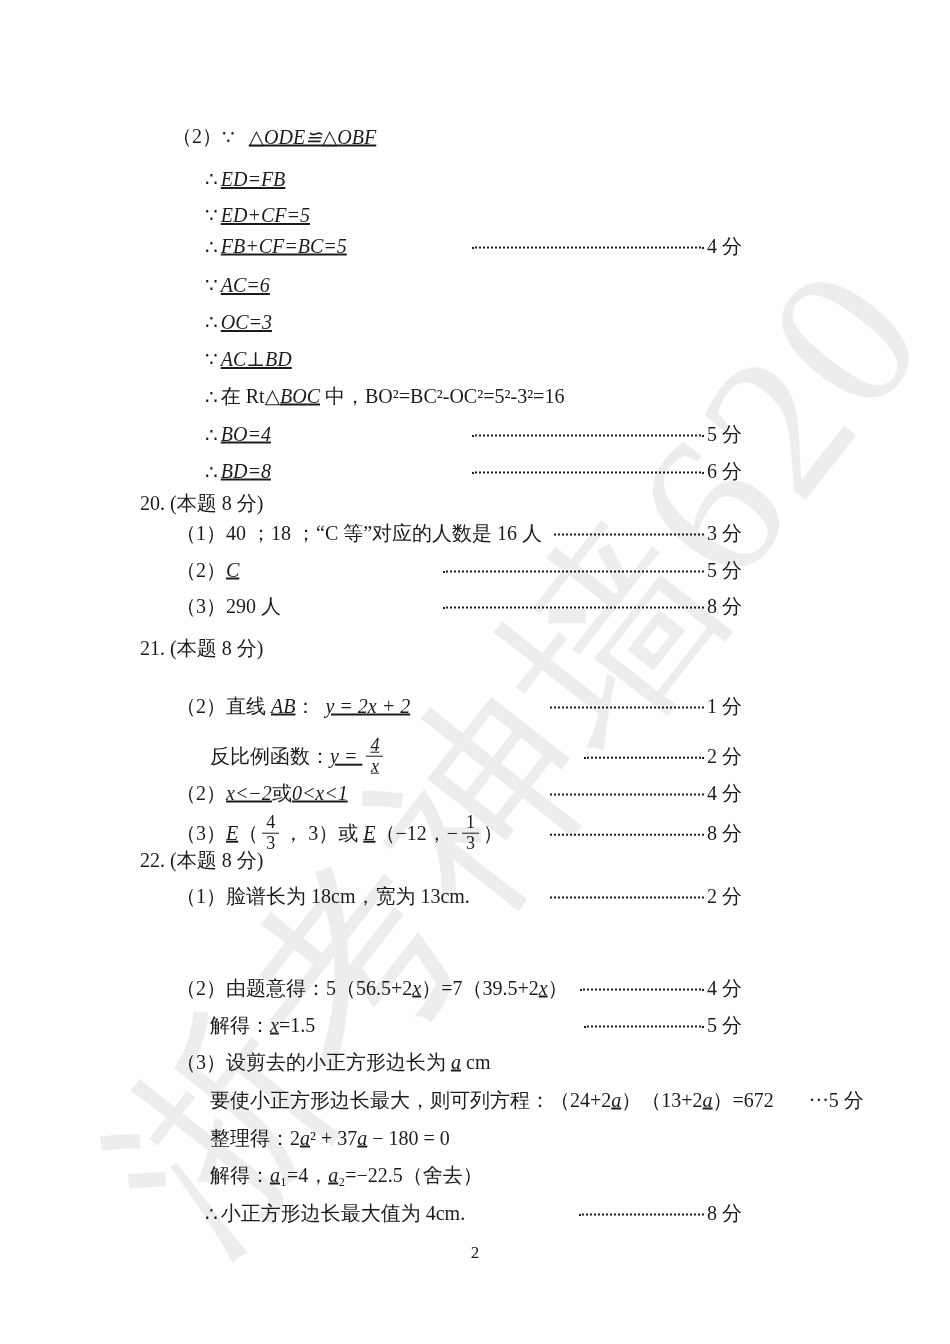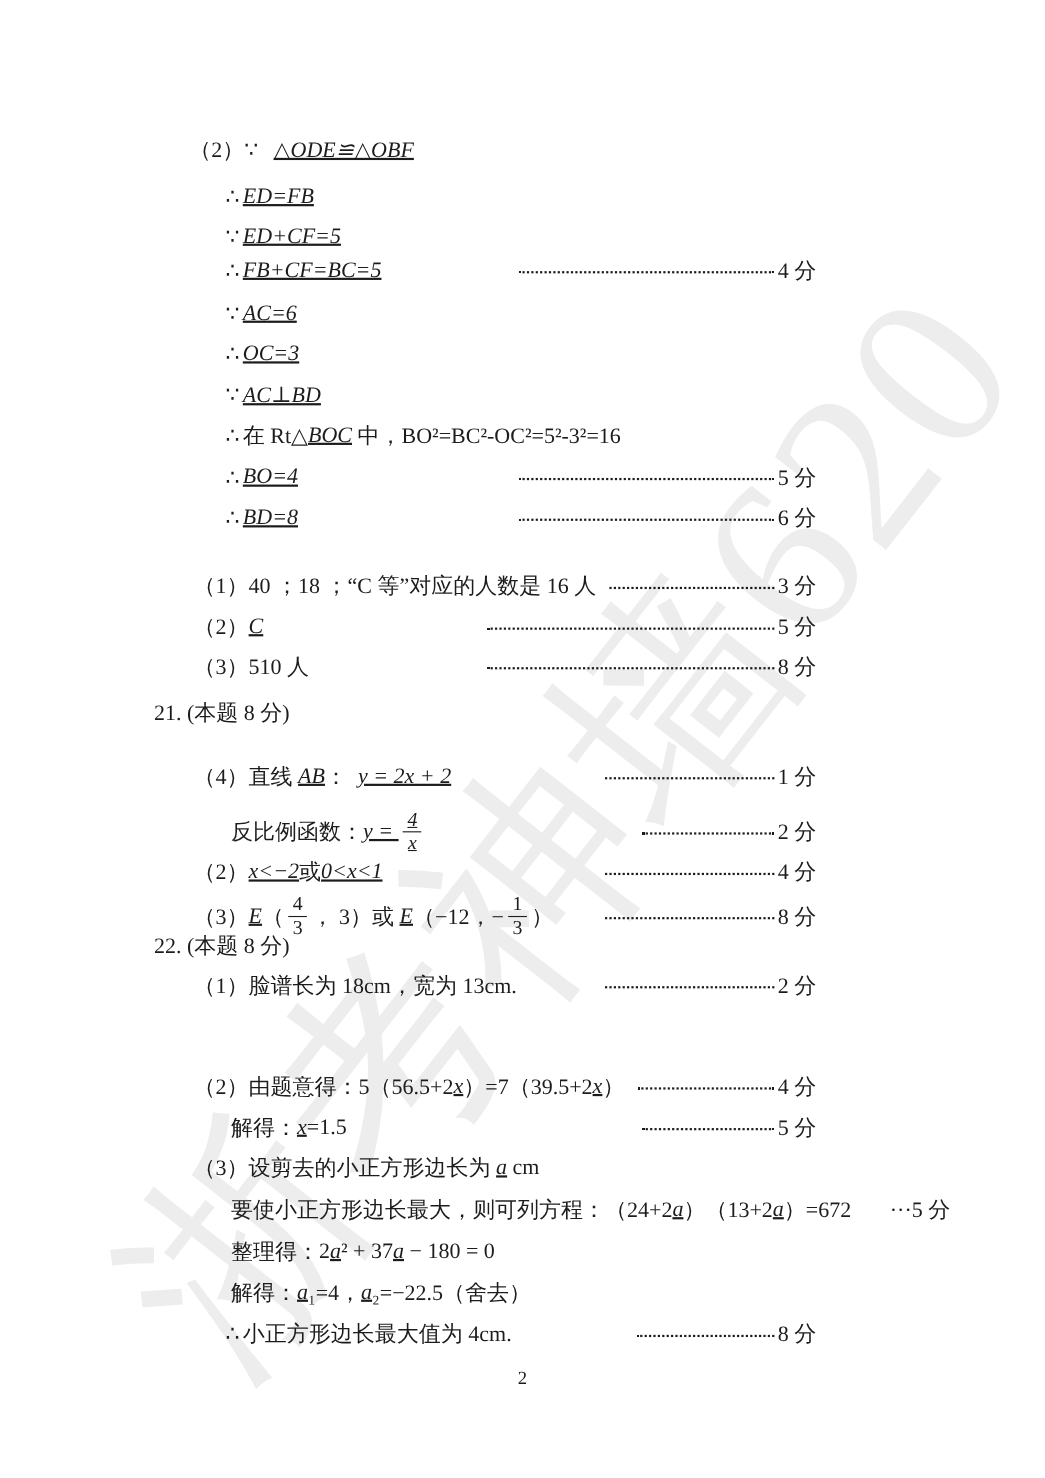--- a/index.html
+++ b/index.html
@@ -132,49 +132,52 @@
 
     <div class="row ind65 minA" style="top:471px">
       <span class="left">
         <span class="sym">∴</span>
         <span class="math">BD=8</span>
       </span>
       <span class="leader"></span>
       <span class="score">6 分</span>
     </div>
 
+    <div class="row" style="top:503px">
+      <span class="left">20. (本题 8 分)</span>
+    </div>
 
     <div class="row ind36 minA" style="top:533px">
       <span class="left">（1）40 ；18 ；“C 等”对应的人数是 16 人</span>
       <span class="leader"></span>
       <span class="score">3 分</span>
     </div>
 
     <div class="row ind36 minA" style="top:570px">
       <span class="left">
         <span>（2）</span>
         <span class="math">C</span>
       </span>
       <span class="leader"></span>
       <span class="score">5 分</span>
     </div>
 
     <div class="row ind36 minA" style="top:606px">
-      <span class="left">（3）510 人</span>
+      <span class="left">（3）290 人</span>
       <span class="leader"></span>
       <span class="score">8 分</span>
     </div>
 
     <div class="row" style="top:648px">
       <span class="left">21. (本题 8 分)</span>
     </div>
 
     <div class="row ind36 minB" style="top:706px">
       <span class="left">
-        <span>（4）直线 </span>
+        <span>（2）直线 </span>
         <span class="math">AB</span>
         <span>：  </span>
         <span class="math">y = 2x + 2</span>
       </span>
       <span class="leader"></span>
       <span class="score">1 分</span>
     </div>
 
     <div class="row ind70 minB" style="top:756px">
       <span class="left">

